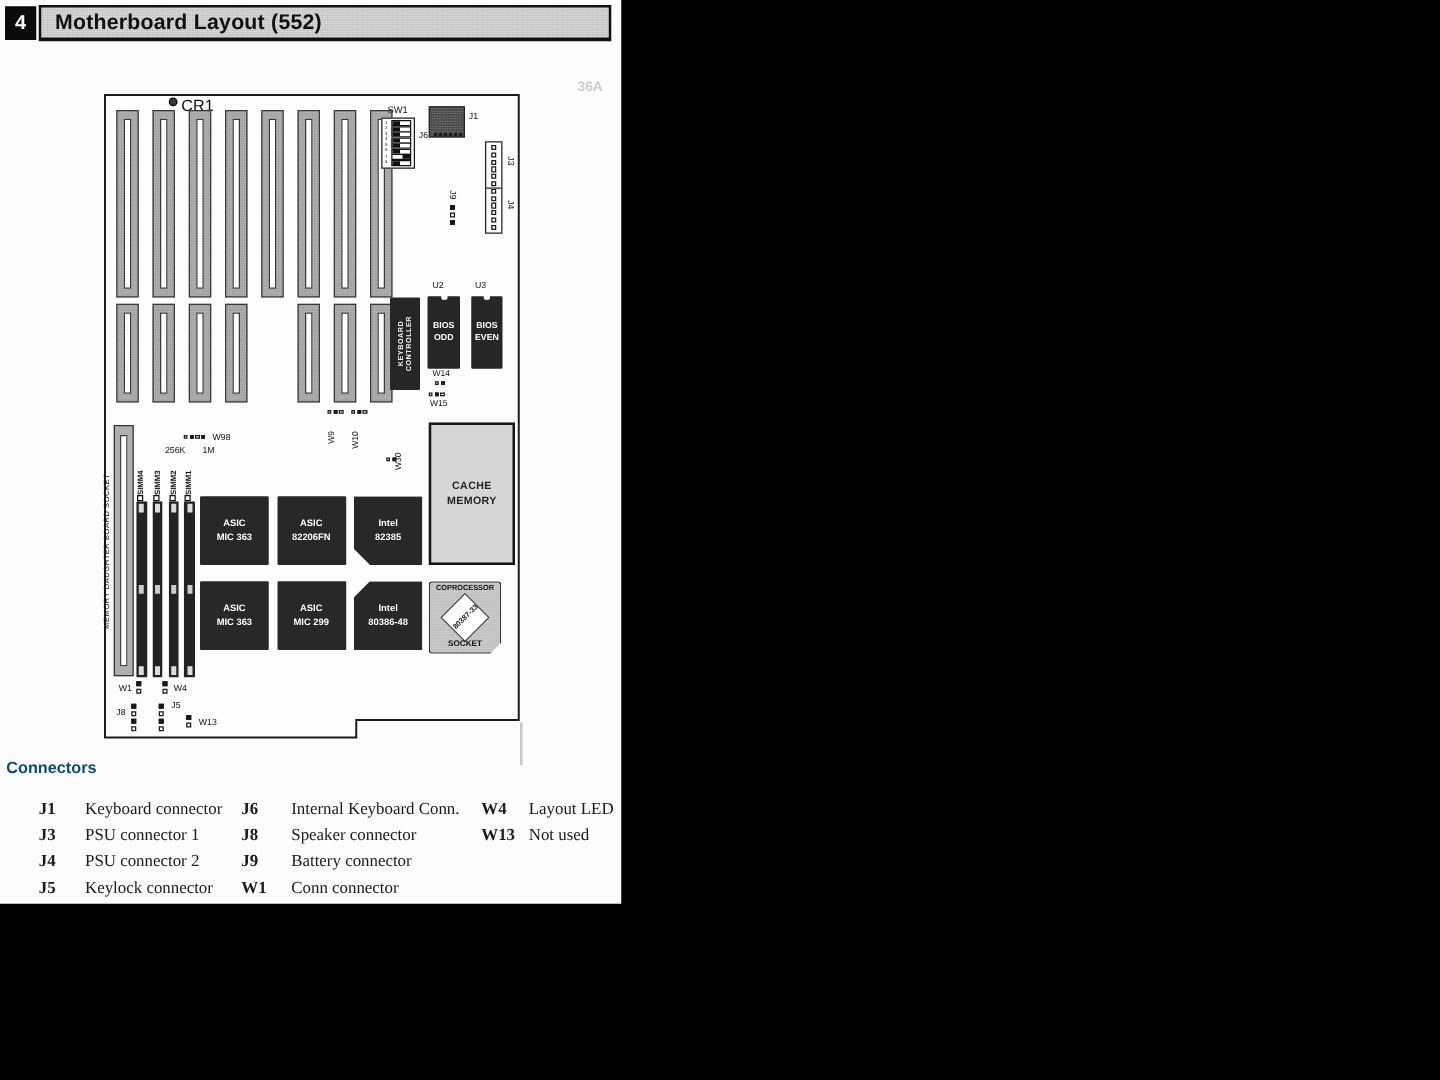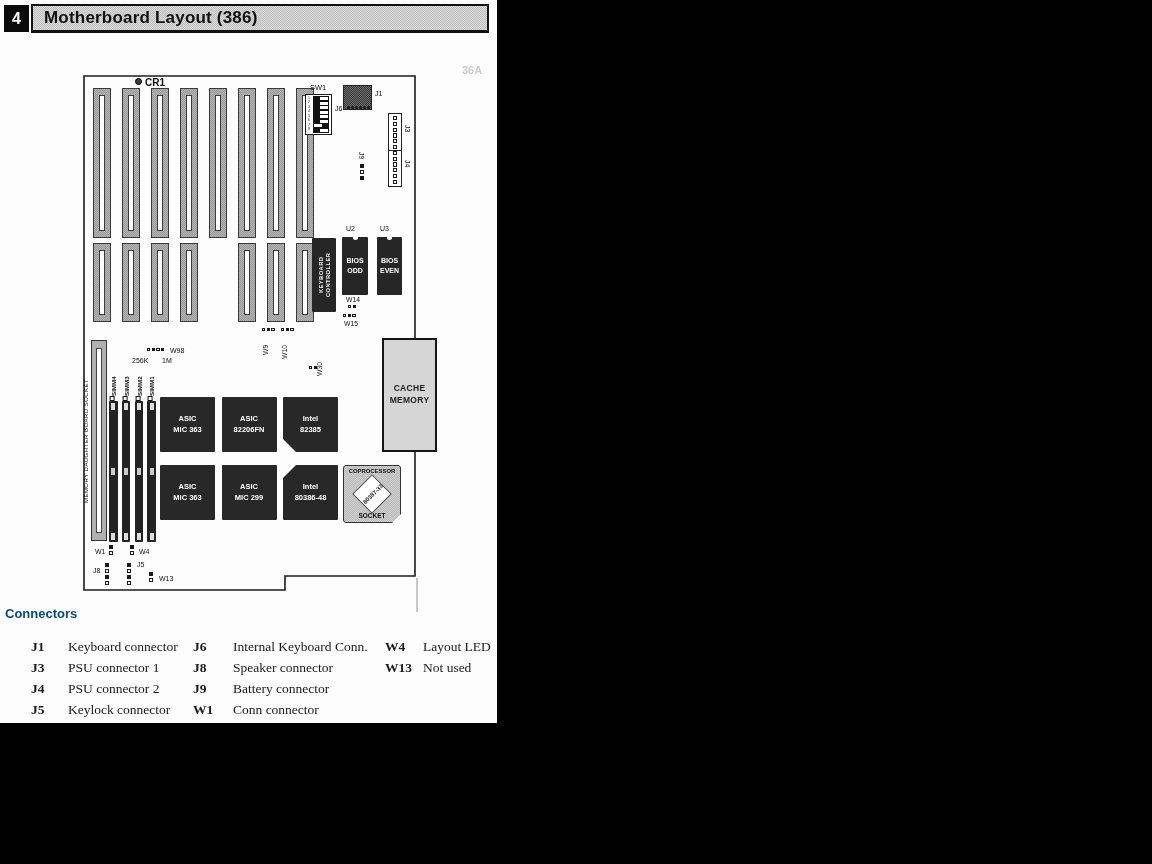--- a/index.html
+++ b/index.html
@@ -22,21 +22,21 @@
 
   
   .board{position:absolute;left:83px;top:75px;width:334px;height:517px;}
   .board-outline{position:absolute;left:0;top:0;}
   .lbl{position:absolute;font-size:7px;color:#111;white-space:nowrap;line-height:1;}
   .vccw{writing-mode:vertical-rl;transform:rotate(180deg);}
   .vcw{writing-mode:vertical-rl;}
 
   .cr1-dot{position:absolute;left:52px;top:3px;width:7px;height:7px;border-radius:50%;
            background:#3c3c3c;border:1px solid #000;box-sizing:border-box;}
-  .cr1-lbl{left:62px;top:3px;font-size:10px;font-weight:bold;}
+  .cr1-lbl{left:62px;top:3px;font-size:13px;}
 
   .slots{position:absolute;display:flex;gap:11px;}
   .slots-long{left:10px;top:13px;}
   .slots-short{left:10px;top:168px;}
   .slot{width:18px;background-color:#aeaeae;border:1px solid #3a3a3a;box-sizing:border-box;position:relative;
         background-image:repeating-conic-gradient(rgba(0,0,0,.10) 0% 25%, rgba(255,255,255,.05) 0% 50%);background-size:2px 2px;}
   .slot-long{height:150px;}
   .slot-short{height:79px;}
   .slot::after{content:"";position:absolute;left:5px;right:5px;top:6px;bottom:6px;background:#fff;border:1px solid #3a3a3a;}
   .slots-short .slot[data-present="n"]{visibility:hidden;}
@@ -85,23 +85,23 @@
   .bios-chip::before{content:"";position:absolute;top:-1px;left:50%;margin-left:-2.5px;width:5px;height:3.5px;
              background:#fcfcfc;border-radius:0 0 50% 50%;}
   .u2-chip{left:259px;top:162px;}
   .u3-chip{left:294px;top:162px;width:25px;}
 
   .w14-lbl{left:263px;top:222px;font-size:6.8px;}
   .w14-pins{left:265px;top:230px;}
   .w15-pins{left:260px;top:239px;}
   .w15-lbl{left:261px;top:246px;font-size:6.8px;}
 
-  .cache{position:absolute;left:260px;top:263px;width:55px;height:114px;background-color:#d6d6d6;
+  .cache{position:absolute;left:260px;top:263px;width:69px;height:114px;background-color:#d6d6d6;
          border:2px solid #161616;box-sizing:border-box;display:flex;flex-direction:column;align-items:center;
-         justify-content:center;font-size:8.5px;font-weight:bold;color:#222;line-height:1.4;letter-spacing:.3px;margin-left:39px;}
+         justify-content:center;font-size:8.5px;font-weight:bold;color:#222;line-height:1.4;letter-spacing:.3px;}
 
   .w9-pins{left:179px;top:253px;}
   .w9-lbl{left:180px;top:262px;height:18px;font-size:6.8px;}
   .w10-pins{left:198px;top:253px;}
   .w10-lbl{left:199px;top:262px;height:22px;font-size:6.8px;}
   .w30-pins{left:226px;top:291px;}
   .w30-lbl{left:234px;top:276px;height:25px;font-size:6.8px;}
 
   .w98-pins{left:64px;top:273px;}
   .w98-lbl{left:87px;top:272px;}
@@ -170,21 +170,21 @@
 </head>
 <body>
 
 <div class="canvas">
  <div class="paper">
 
   <div class="chapter-box">
     <span>4</span>
   </div>
   <div class="title-bar dither">
-    <span class="title-text">Motherboard Layout (386)</span>
+    <span class="title-text">Motherboard Layout (552)</span>
   </div>
 
   <div class="board">
     <svg class="board-outline" width="334" height="517" viewBox="0 0 334 517">
       <polygon points="1,1 332,1 332,501 202,501 202,515 1,515" fill="#fdfdfd" stroke="#1c1c1c" stroke-width="1.6"></polygon>
     </svg>
 
     <span class="cr1-dot"></span>
     <span class="lbl cr1-lbl">CR1</span>
 

